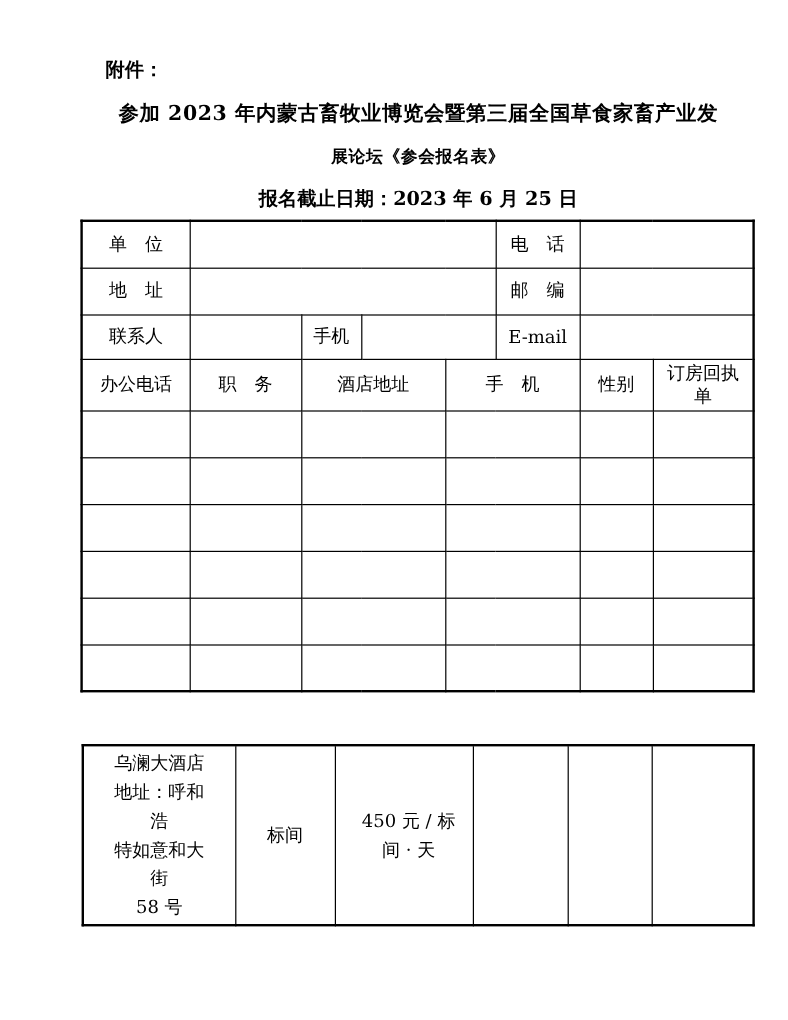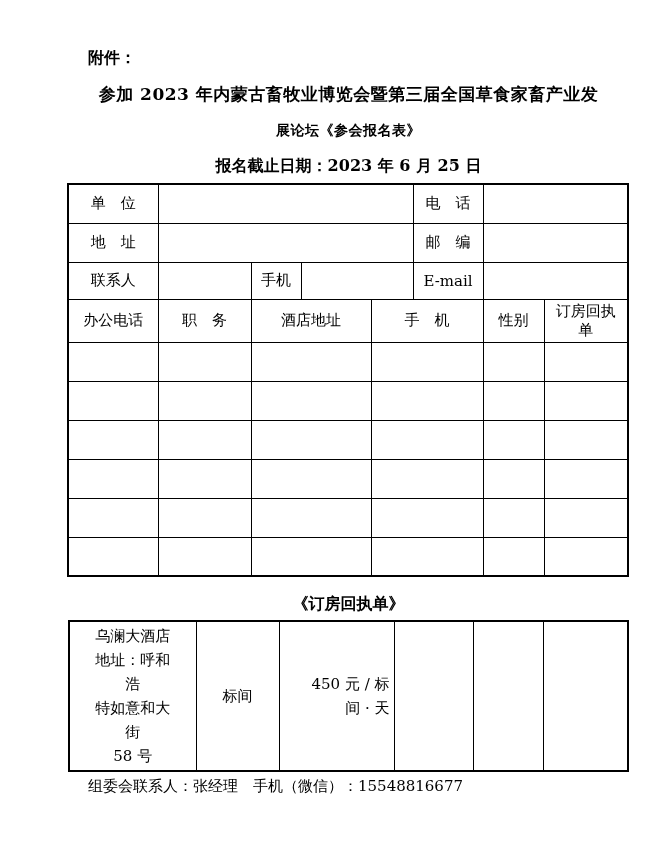--- a/index.html
+++ b/index.html
@@ -82,21 +82,21 @@
   }
   table.booking td.hdr {
     font-weight: bold;
     line-height: 1.45;
   }
   td.hotel-cell {
     line-height: 1.6;
     padding: 2px 24px;
   }
   td.price-cell {
-    text-align: right;
+    text-align: center;
     padding-left: 12px;
     line-height: 1.6;
   }
   .footer-line {
     position: absolute;
     left: 88px;
     font-size: 15px;
     white-space: nowrap;
   }
   .footer1 { top: 777px; }
@@ -197,21 +197,20 @@
       <td></td>
           <td></td>
       <td colspan="2"></td>
           <td colspan="2"></td>
       <td></td>
           <td></td>
     </tr>
   </tbody>
     </table>
 
-  <div class="center-band booking-title">《订房回执单》</div>
 
   <table class="booking">
     <colgroup>
       <col style="width:127px">
         <col style="width:83px">
         <col style="width:115px">
       <col style="width:79px">
         <col style="width:70px">
         <col style="width:85px">
     </colgroup>
@@ -224,15 +223,14 @@
       <td>标间</td>
       <td class="pre price-cell">450 元 / 标
 间 · 天</td>
       <td></td>
       <td></td>
       <td></td>
     </tr>
   </tbody>
     </table>
 
-  <div class="footer-line footer1">组委会联系人：张经理　手机（微信）：15548816677</div>
 
 </div>
 
 </body></html>

